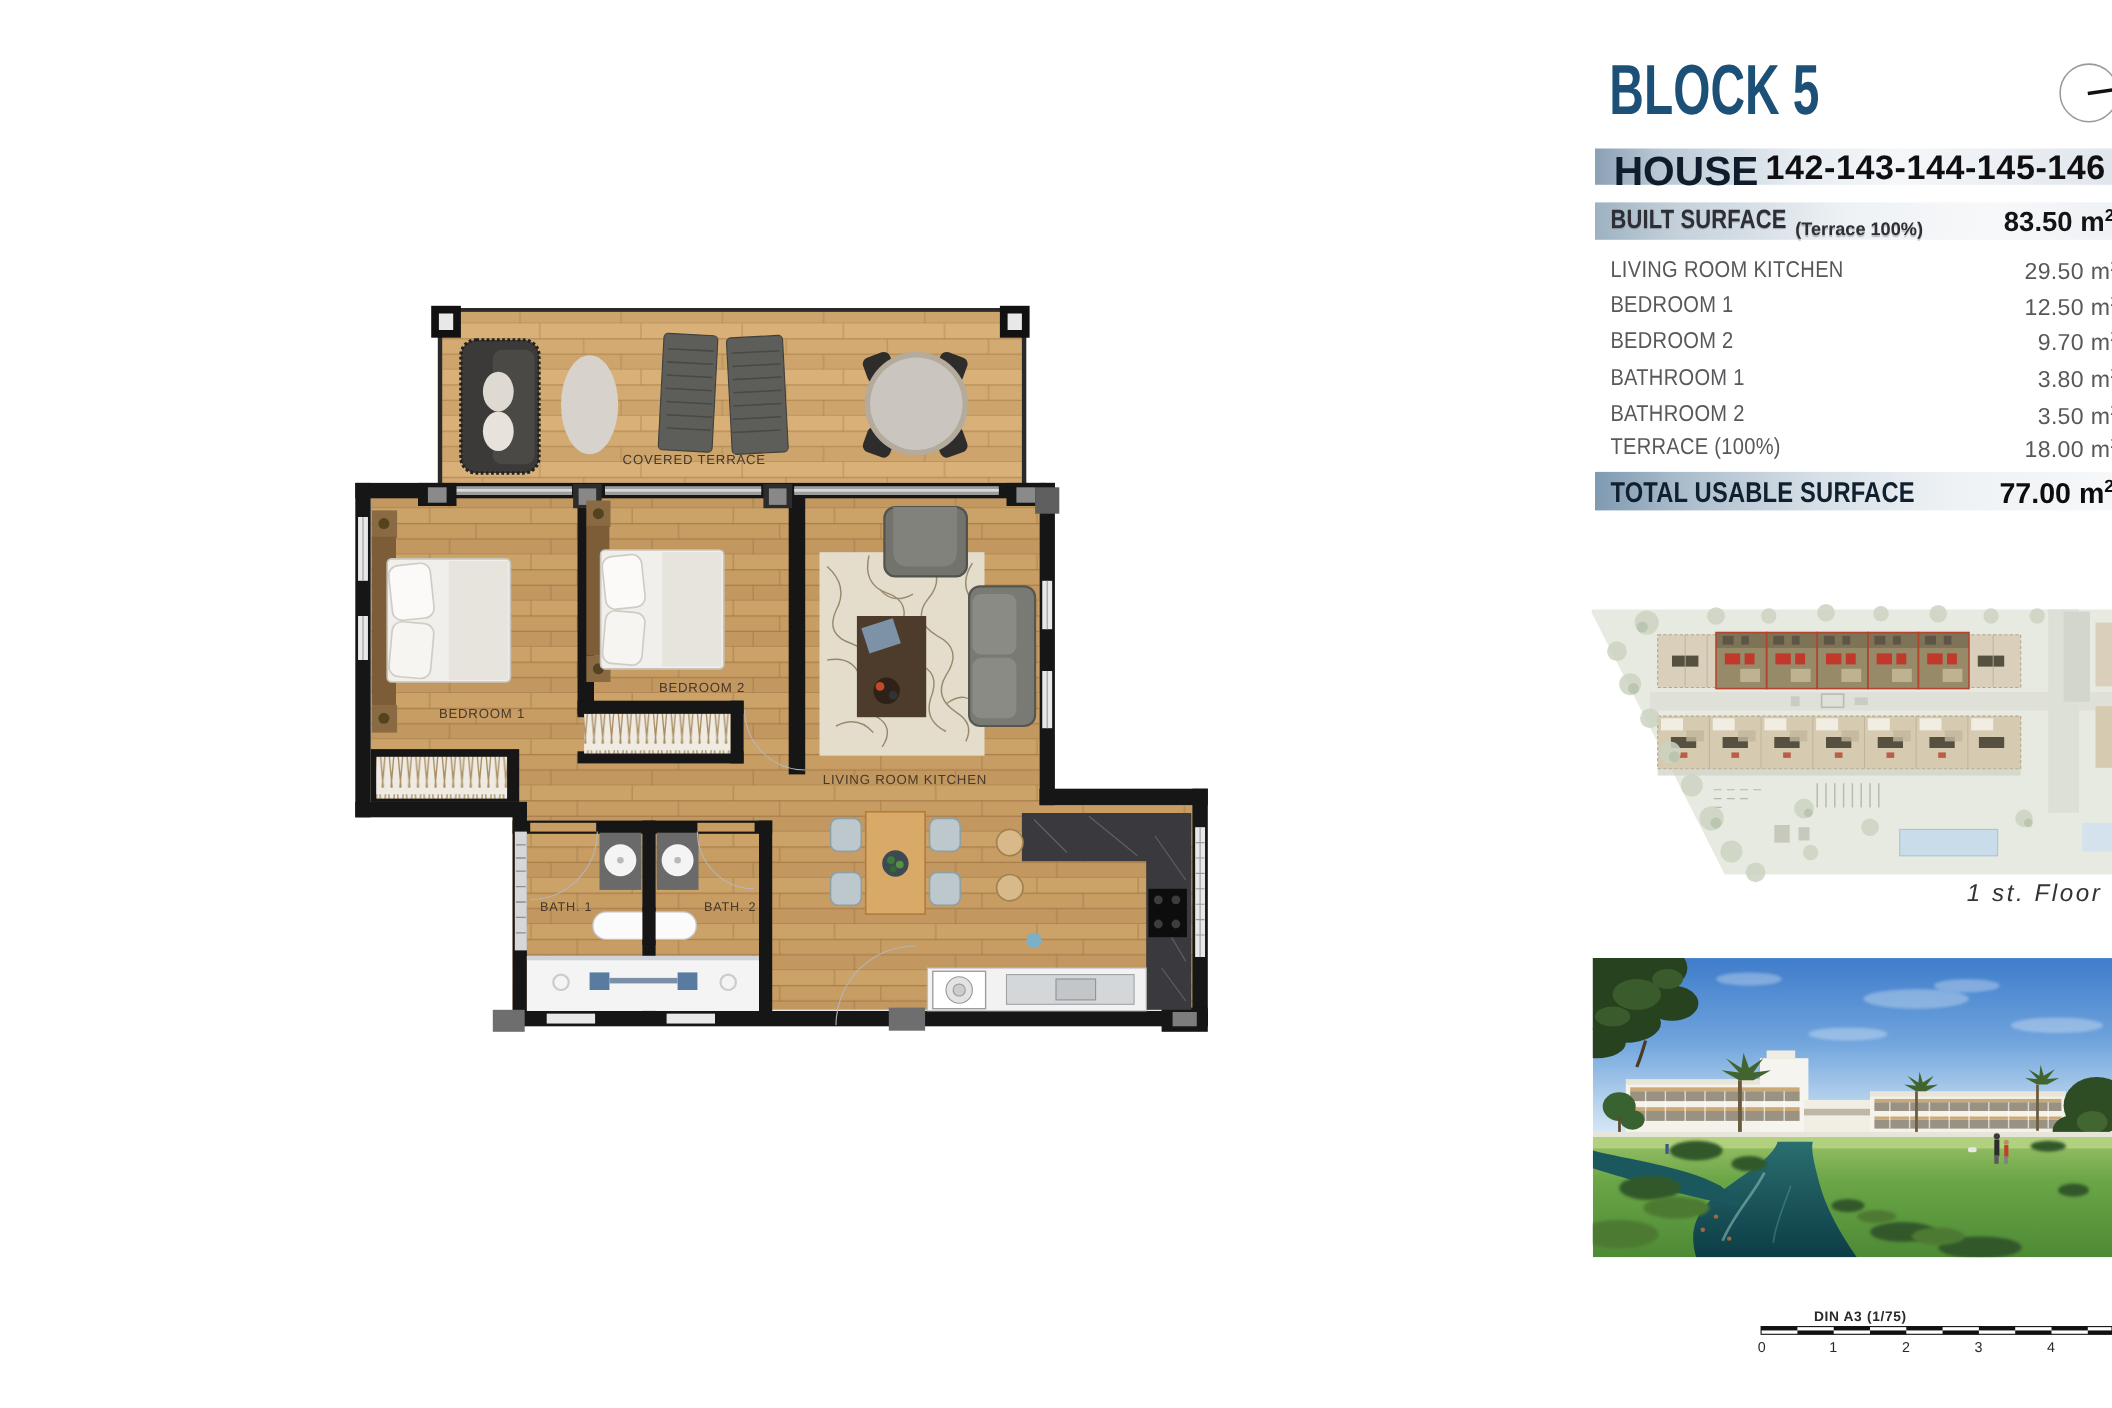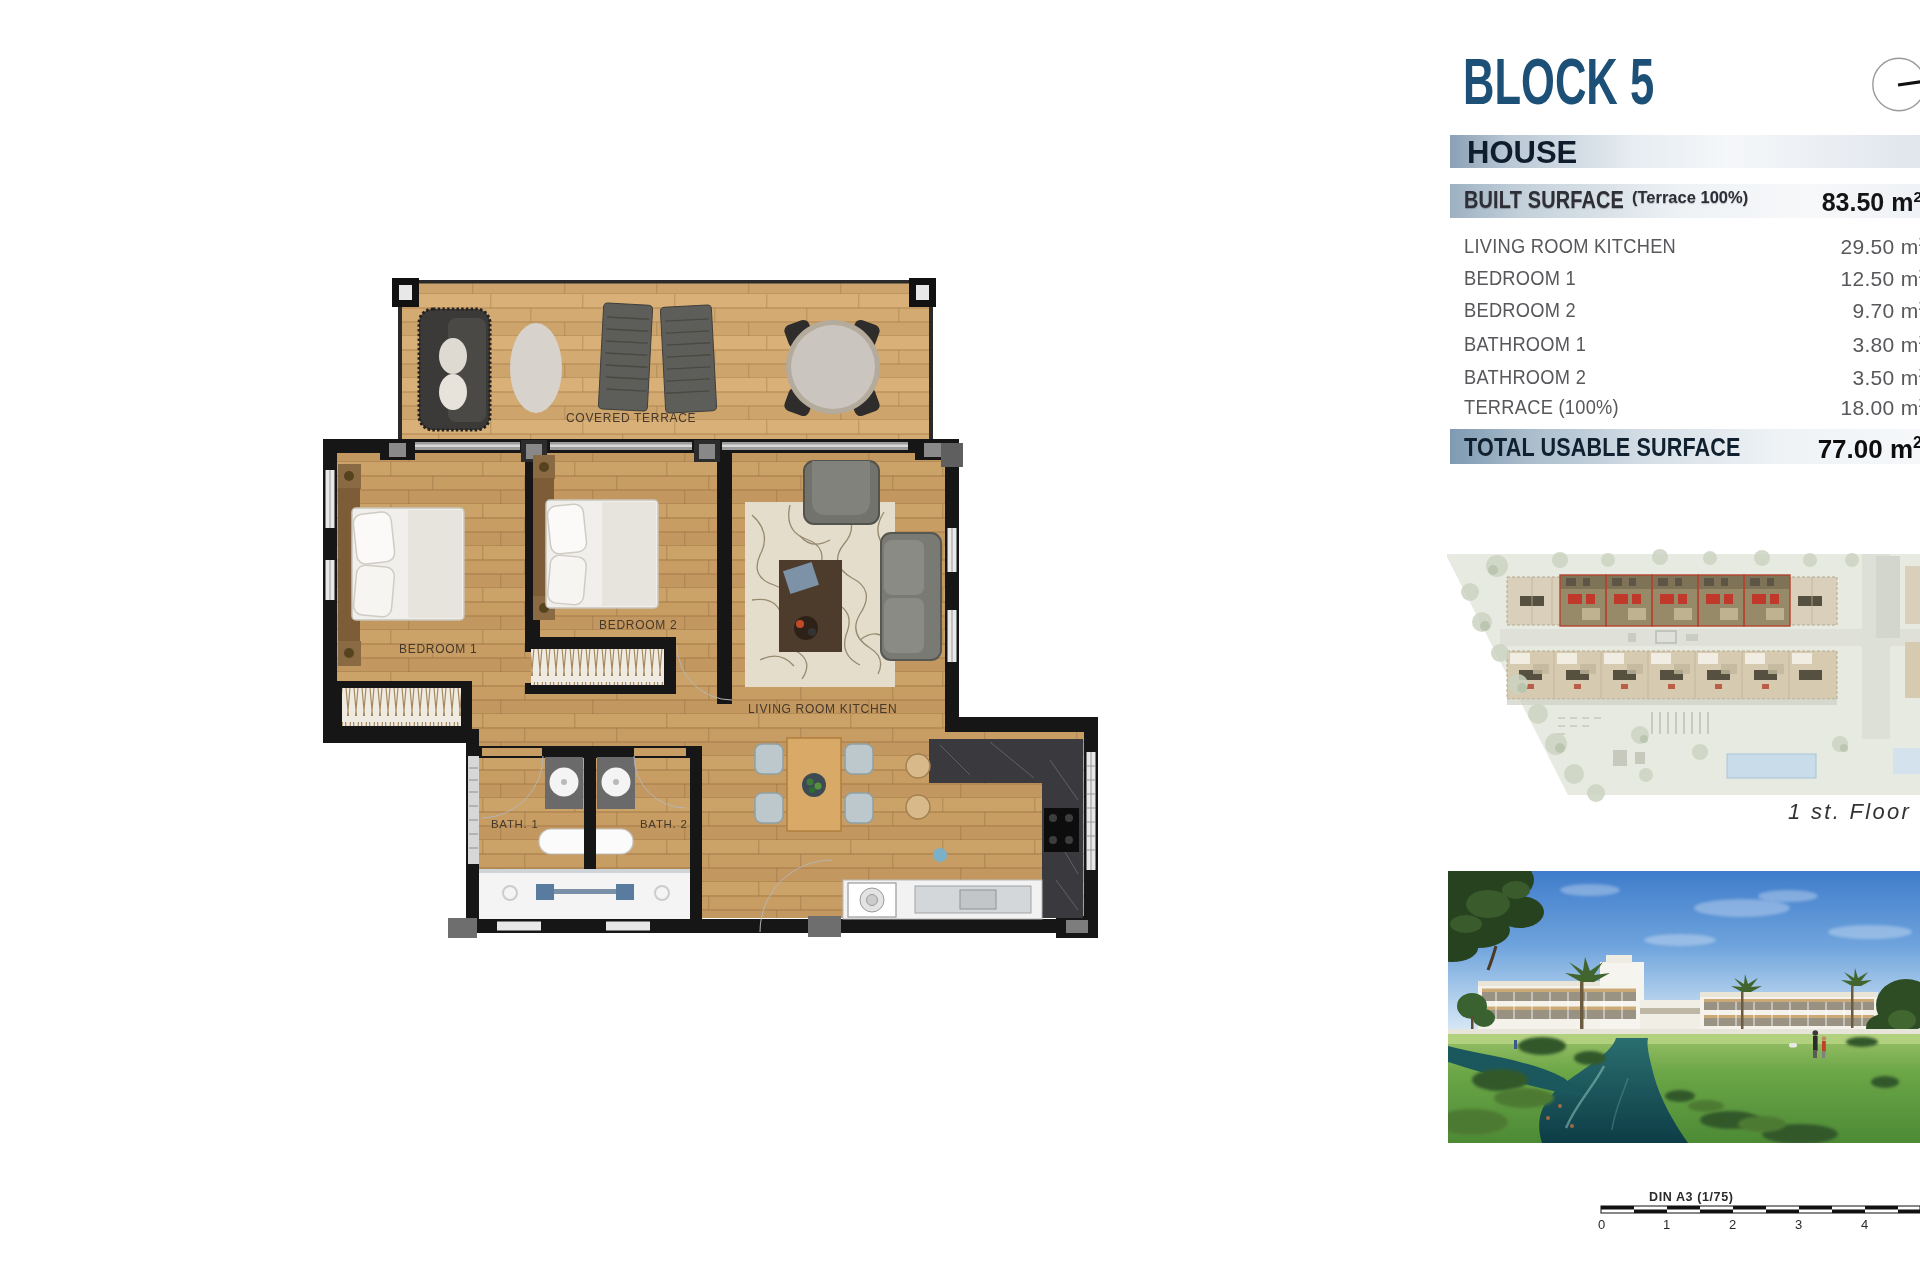--- a/index.html
+++ b/index.html
@@ -9,28 +9,29 @@
   .bar{position:absolute;left:1450px;width:478px;}
   .barin{position:relative;width:100%;height:100%;}
 </style>
 </head>
 <body>
 
 <div class="abs" id="block5" style="left:1463px;top:45px;font-size:64.5px;font-weight:800;color:#1d5076;letter-spacing:0px;transform:scaleX(0.675);transform-origin:0 0;white-space:nowrap;">BLOCK 5</div>
 
 <div class="bar" style="top:135px;height:33px;background:linear-gradient(90deg,#8aa0b5 0%,#b9c7d4 12%,#e6ecf1 38%,#f5f7f9 58%,#e9edf2 82%,#dfe5ec 100%);">
   <div class="barin">
-    <span class="abs" style="left:17px;top:0px;font-size:31px;font-weight:bold;color:#0e1c2c;letter-spacing:0px;">HOUSE</span>
+    <span class="abs" style="left:17px;top:0px;font-size:37px;font-weight:bold;color:#0e1c2c;letter-spacing:0px;">HOUSE</span>
+    <span class="abs" style="left:155px;top:0px;font-size:31px;font-weight:bold;color:#0f0f12;letter-spacing:0.5px;white-space:nowrap;">142-143-144-145-146</span>
   </div>
 </div>
 
 <div class="bar" style="top:184px;height:34px;background:linear-gradient(90deg,#9db1c2 0%,#c3d0da 15%,#eef2f5 48%,#f7f8fa 75%,#eef1f5 100%);">
   <div class="barin">
     <span class="abs" style="left:14px;top:2px;font-size:24px;font-weight:bold;color:#2e2e36;text-shadow:0 1px 1px rgba(60,60,70,.35);letter-spacing:0.2px;transform:scaleX(0.83);transform-origin:0 0;">BUILT SURFACE</span>
-    <span class="abs" style="left:182px;top:4px;font-size:16.5px;font-weight:bold;color:#2e2e36;text-shadow:0 1px 1px rgba(60,60,70,.3);">(Terrace 100%)</span>
+    <span class="abs" style="left:182px;top:16px;font-size:16.5px;font-weight:bold;color:#2e2e36;text-shadow:0 1px 1px rgba(60,60,70,.3);">(Terrace 100%)</span>
     <span class="abs" style="left:340px;top:4px;width:132px;text-align:right;font-size:25px;font-weight:bold;color:#141414;white-space:nowrap;">83.50 m<sup style="font-size:62%;">2</sup></span>
   </div>
 </div>
 
 <div id="rows" class="abs" style="left:1450px;top:0;width:478px;font-size:21px;color:#58585c;letter-spacing:0.3px;">
   <span class="abs" style="transform:scaleX(0.87);transform-origin:0 0;left:14px;top:234px;">LIVING ROOM KITCHEN</span>
   <span class="abs" style="left:346px;top:234px;width:130px;text-align:right;white-space:nowrap;">29.50 m<sup style="font-size:62%;">2</sup></span>
   <span class="abs" style="transform:scaleX(0.87);transform-origin:0 0;left:14px;top:266px;">BEDROOM 1</span>
   <span class="abs" style="left:346px;top:266px;width:130px;text-align:right;white-space:nowrap;">12.50 m<sup style="font-size:62%;">2</sup></span>
   <span class="abs" style="transform:scaleX(0.87);transform-origin:0 0;left:14px;top:298px;">BEDROOM 2</span>

